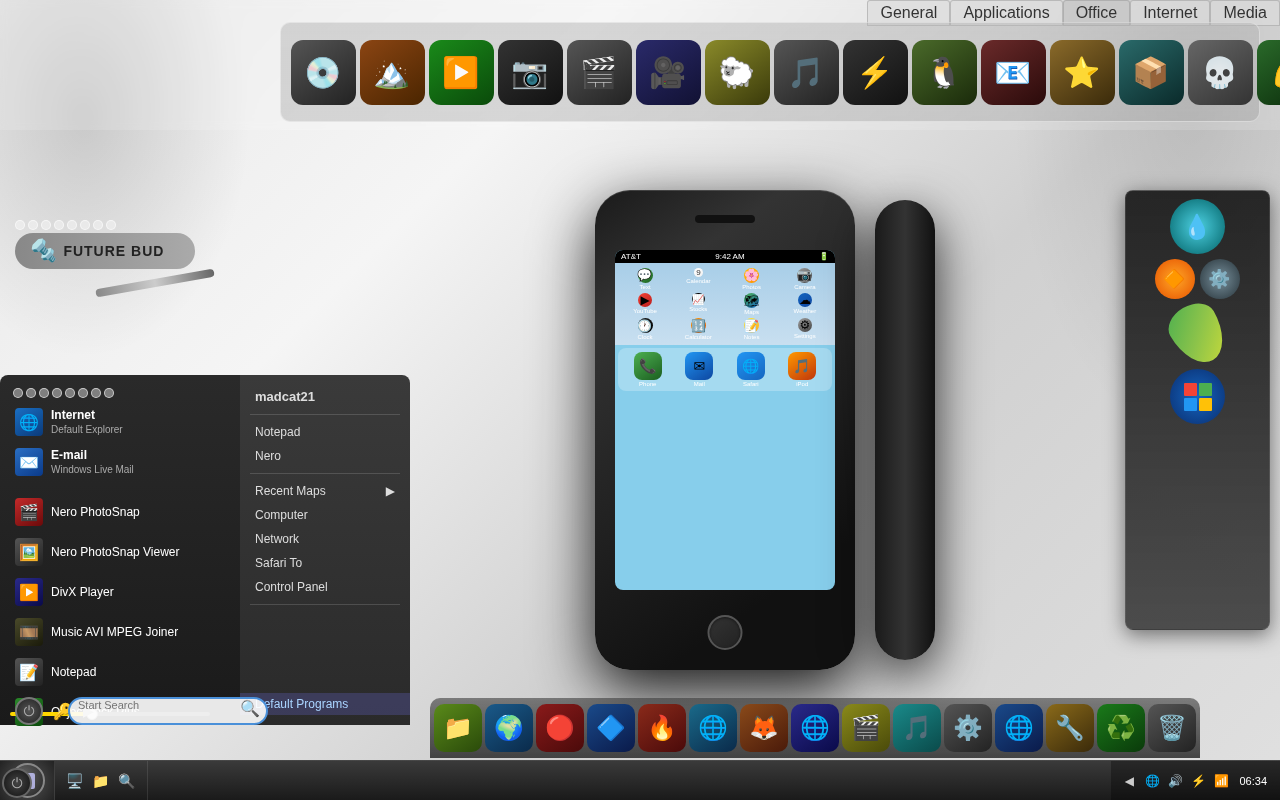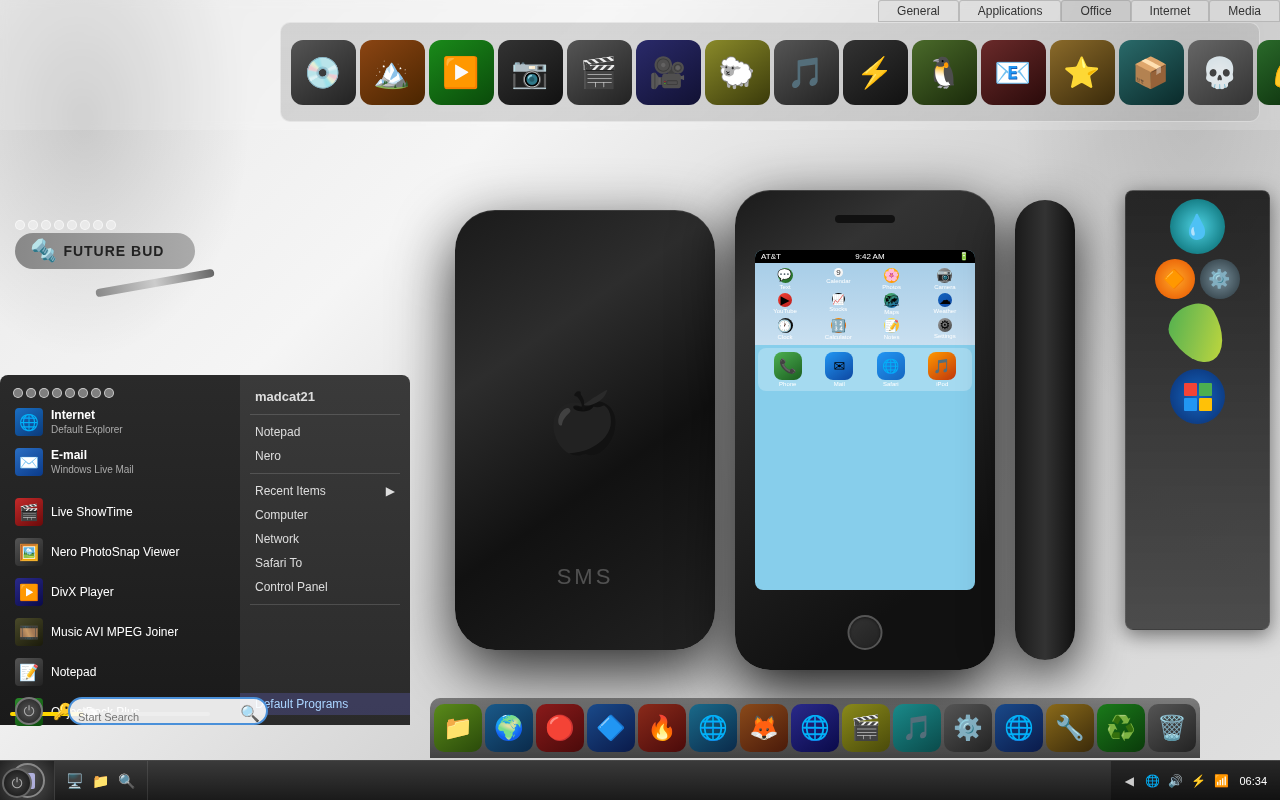--- a/index.html
+++ b/index.html
@@ -237,22 +237,22 @@
     #top-tabs {
       position: absolute;
       top: 0;
       right: 0;
       display: flex;
       gap: 0;
       background: transparent;
     }
 
     .top-tab {
-      padding: 3px 18px;
-      font-size: 12px;
+      padding: 3px 12px;
+      font-size: 16px;
       color: #333;
       background: rgba(220,220,220,0.7);
       border: 1px solid rgba(150,150,150,0.5);
       cursor: pointer;
       border-radius: 3px 3px 0 0;
     }
 
     .top-tab.active {
       background: rgba(200,200,200,0.9);
       font-weight: normal;
@@ -375,21 +375,21 @@
     #search-bar {
       position: absolute;
       bottom: 75px;
       left: 68px;
       width: 200px;
       height: 28px;
       background: rgba(255,255,255,0.9);
       border-radius: 14px;
       border: 2px solid #4a90d9;
       display: flex;
-      align-items: flex-end;
+      align-items: flex-start;
       padding: 0 8px;
       gap: 20px;
     }
 
     #search-bar input {
       border: none;
       background: transparent;
       font-size: 11px;
       outline: none;
       flex: 1;
@@ -663,23 +663,20 @@
       <div class="dock-app-icon" style="background:linear-gradient(145deg,#8a6a2a,#3a2a0a);">⭐</div>
       <div class="dock-app-icon" style="background:linear-gradient(145deg,#2a6a6a,#0a2a2a);">📦</div>
       <div class="dock-app-icon" style="background:linear-gradient(145deg,#666,#333);">💀</div>
       <div class="dock-app-icon" style="background:linear-gradient(145deg,#2a6a2a,#0a2a0a);">💪</div>
 
     </div>
   </div>
 
   <div class="iphone-display">
 
-    <div class="iphone-back">
-      <div class="iphone-back-label" style="bottom:60px;font-size:22px;color:rgba(255,255,255,0.25);letter-spacing:3px;">SMS</div>
-    </div>
 
     <div class="iphone-front">
       <div class="iphone-speaker"></div>
       <div class="iphone-screen">
 
         <div style="background:#000;padding:2px 6px;display:flex;justify-content:space-between;color:#fff;font-size:8px;">
           <span>AT&amp;T</span>
           <span>9:42 AM</span>
           <span>🔋</span>
         </div>
@@ -825,21 +822,21 @@
       <div class="menu-item">
         <div class="item-icon" style="background:linear-gradient(145deg,#2a6fc4,#0a3a8a);">✉️</div>
         <div>
           <strong>E-mail</strong><br>
           <span class="item-sub">Windows Live Mail</span>
         </div>
       </div>
       <div style="height:1px;background:rgba(255,255,255,0.15);margin:4px 8px;"></div>
       <div class="menu-item">
         <div class="item-icon" style="background:linear-gradient(145deg,#c42a2a,#6a0a0a);">🎬</div>
-        <span>Live ShowTime</span>
+        <span>Nero PhotoSnap</span>
       </div>
       <div class="menu-item">
         <div class="item-icon" style="background:linear-gradient(145deg,#555,#222);">🖼️</div>
         <span>Nero PhotoSnap Viewer</span>
       </div>
       <div class="menu-item">
         <div class="item-icon" style="background:linear-gradient(145deg,#2a2a8a,#0a0a4a);">▶️</div>
         <span>DivX Player</span>
       </div>
       <div class="menu-item">
@@ -856,21 +853,21 @@
       </div>
     </div>
 
     <div class="start-right">
       <div class="right-item" style="font-weight:bold;font-size:13px;">madcat21</div>
       <div class="right-separator"></div>
       <div class="right-item">Notepad</div>
       <div class="right-item">Nero</div>
       <div class="right-separator"></div>
       <div class="right-item">
-        <span>Recent Items</span>
+        <span>Recent Maps</span>
         <span>▶</span>
       </div>
       <div class="right-item">Computer</div>
       <div class="right-item">Network</div>
       <div class="right-item">Safari To</div>
       <div class="right-item">Control Panel</div>
       <div class="right-separator"></div>
       <div class="right-item default-programs">Default Programs</div>
     </div>
   </div>

